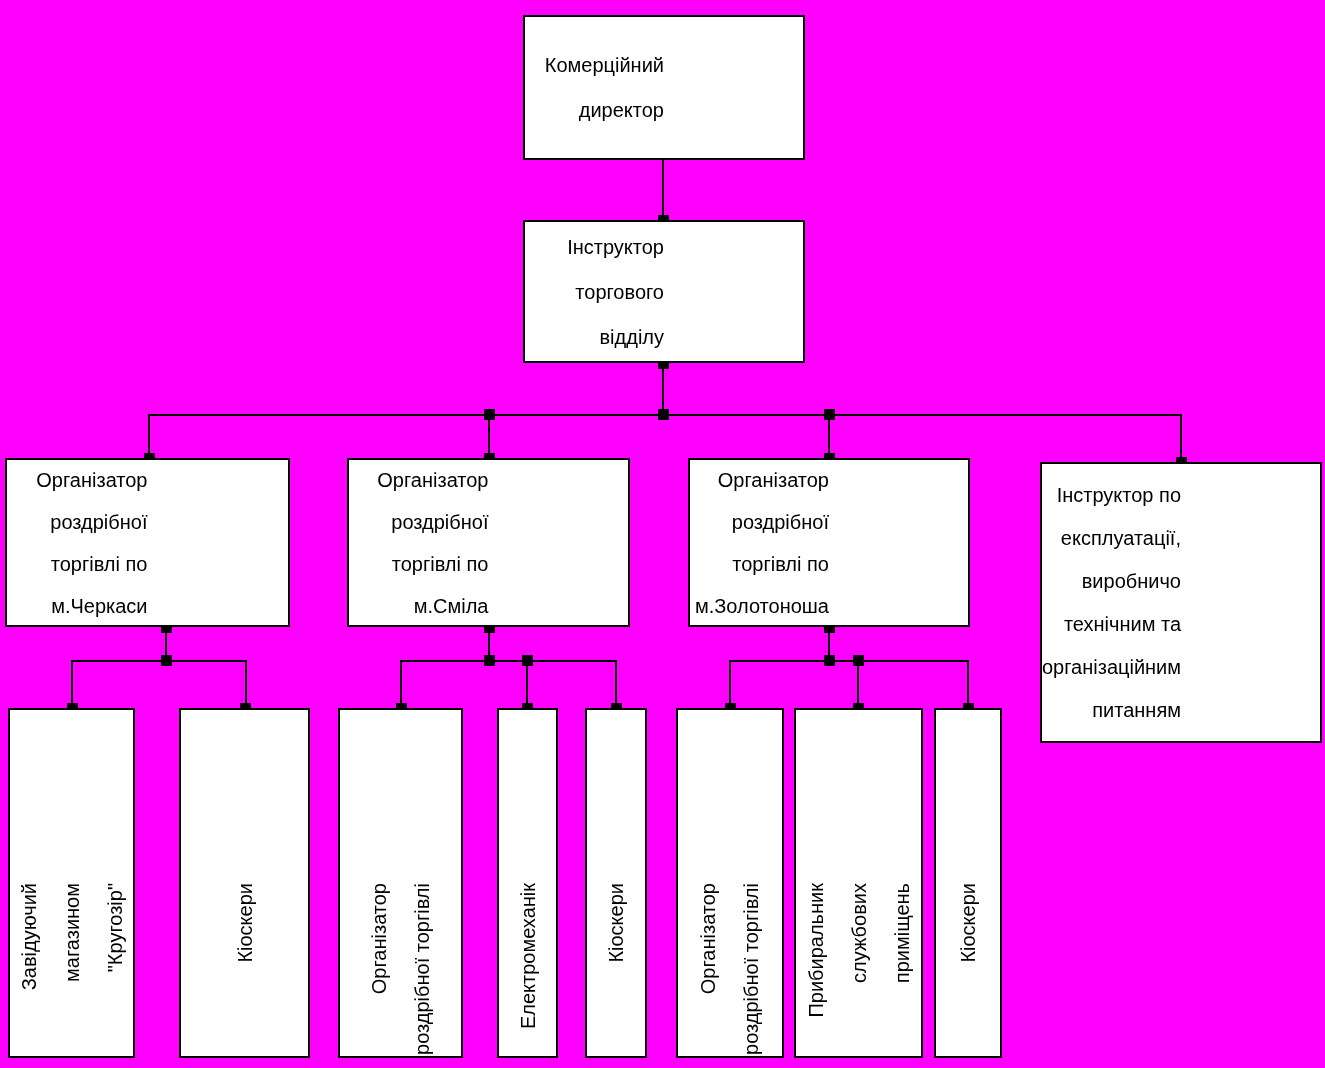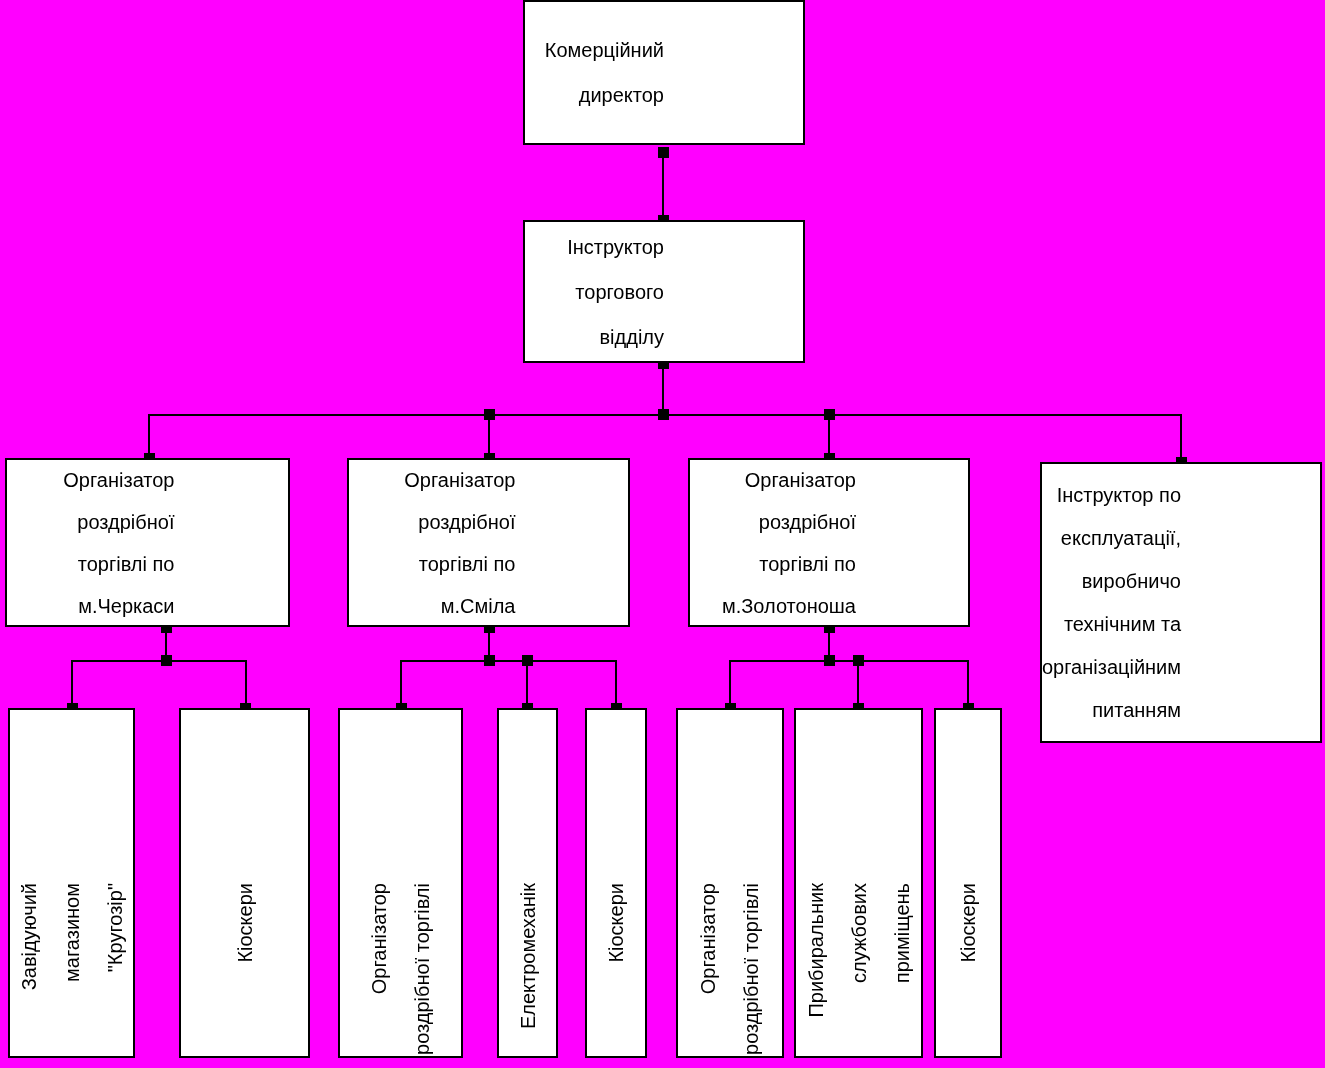--- a/index.html
+++ b/index.html
@@ -21,21 +21,21 @@
   .htext {
     position:absolute; left:0; top:50%;
     transform:translateY(-50%);
     width:50%;
     text-align:right;
     white-space:pre;
     font-size:20px;
   }
   .lh45 { line-height:45px; }
   .lh43 { line-height:43px; }
-  .lh42 { line-height:42px;padding-left:27px; }
+  .lh42 { line-height:42px; }
   
   .vtext {
     position:absolute; left:50%; top:50%;
     transform:translate(-50%,-50%) rotate(-90deg);
     width:350px;
     box-sizing:border-box;
     padding-right:175px;
     text-align:right;
     white-space:pre;
     font-size:20px;
@@ -94,21 +94,21 @@
   <div class="marker" style="left:396px;top:703px"></div>
   <div class="marker" style="left:522px;top:703px"></div>
   <div class="marker" style="left:611px;top:703px"></div>
   <div class="marker" style="left:824px;top:622px"></div>
   <div class="marker" style="left:824px;top:655px"></div>
   <div class="marker" style="left:853px;top:655px"></div>
   <div class="marker" style="left:725px;top:703px"></div>
   <div class="marker" style="left:853px;top:703px"></div>
   <div class="marker" style="left:963px;top:703px"></div>
 
-  <div class="node" style="left:523px;top:0;width:282px;height:145px">
+  <div class="node" style="left:523px;top:15px;width:282px;height:145px">
     <div class="htext lh45">Комерційний
 директор</div>
   </div>
 
   <div class="node" style="left:523px;top:220px;width:282px;height:143px">
     <div class="htext lh45">Інструктор
 торгового
 відділу</div>
   </div>
 

